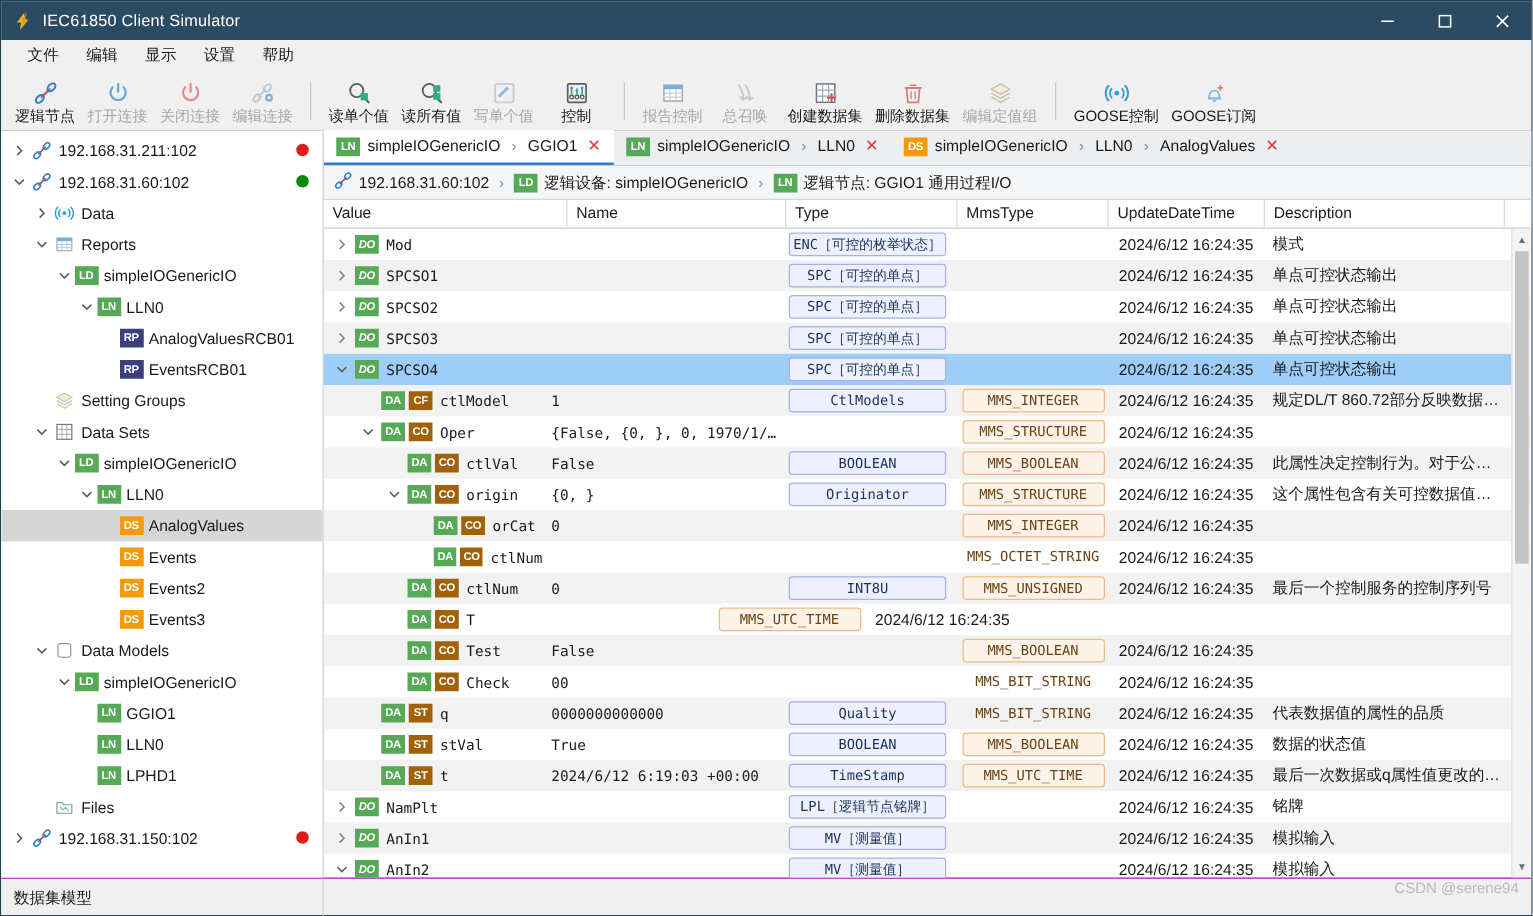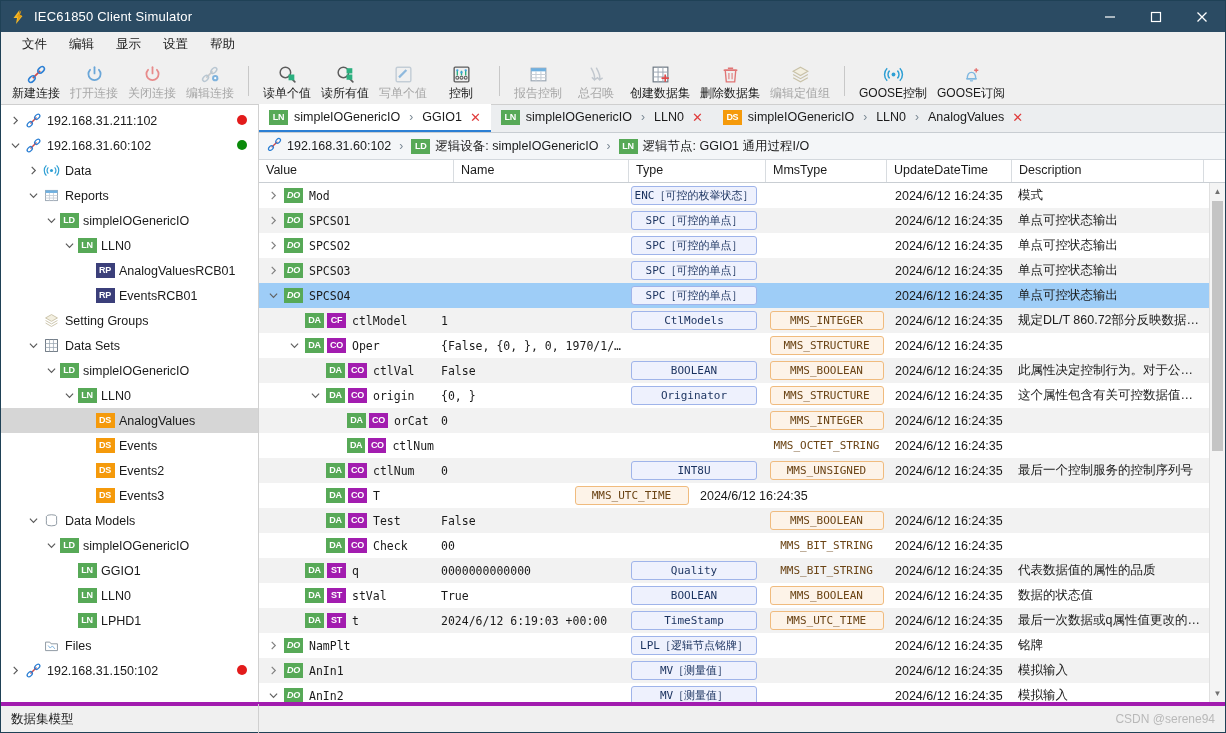--- a/index.html
+++ b/index.html
@@ -83,21 +83,21 @@
     display:inline-flex; align-items:center; justify-content:center;
     font-size:9px; font-weight:bold; color:#fff; width:19px; height:15px;
     font-family:"Liberation Sans",sans-serif; letter-spacing:-.3px;
     line-height:1;
   }
   .tag.ld { background:#57a957; }
   .tag.ln { background:#57a957; }
   .tag.rp { background:#3b3f7a; }
   .tag.ds { background:#f59a0b;text-align:center; }
   .tag.da { background:#57a957; }
-  .tag.cf, .tag.co, .tag.st { background:#a21caf; }
+  .tag.cf, .tag.co, .tag.st { background:#a16207; }
   .tag.dobj { background:#57a957;font-style:italic; }
 
   
   .right { flex:1; min-width:0; display:flex; flex-direction:column; background:#fff; }
 
   .tabstrip {
     height:28px; flex:0 0 28px; background:#eceef0; display:flex; align-items:flex-end;
     border-bottom:1px solid #c8cdd2;
   }
   .tab {
@@ -151,22 +151,22 @@
   
   .vscroll {
     position:absolute; right:0; top:0; width:16px; bottom:0; background:#f4f4f4;
     border-left:1px solid #e0e0e0; display:flex; flex-direction:column; align-items:center;
   }
   .sbtn { width:16px; height:17px; display:flex; align-items:center; justify-content:center; color:#707070; font-size:8px; }
   .sthumb { width:11px; background:#c4c4c4; border-radius:0; margin:1px 0; }
 
   
   .statusbar {
-    height:30px; flex:0 0 30px; background:#f0f0f0; border-top:4px solid #a21caf;
-    display:flex; align-items:center; font-size:12.5px;
+    height:30px; flex:0 0 30px; background:#f0f0f0; border-top:1px solid #a21caf;
+    display:flex; align-items:flex-start; font-size:12.5px;
   }
   .sb-left { width:258px; flex:0 0 258px; padding-left:10px; border-right:1px solid #d0d0d0; height:30px; display:flex; align-items:center; }
   .sb-mid { flex:1; padding-left:8px; display:flex; align-items:center; gap:6px; min-width:0; }
   .sb-right { margin-left:auto; padding-right:10px; color:#b9b9b9; font-size:12px; }
 </style>
 </head>
 <body>
 
 <div id="app">
 
@@ -207,21 +207,21 @@
 
   <div class="toolbar" id="toolbar">
       <div class="tb-btn">
         <span class="ico">
           <svg width="21" height="21" viewBox="0 0 20 20">
             <path d="M6.5 13.5 L13.5 6.5" stroke="#d04a4a" stroke-width="1.6" fill="none"></path>
       <ellipse cx="5.6" cy="14.4" rx="3.6" ry="2.3" fill="none" stroke="#2b7fd4" stroke-width="1.5" transform="rotate(-45 5.6 14.4)"></ellipse>
       <ellipse cx="14.4" cy="5.6" rx="3.6" ry="2.3" fill="none" stroke="#2b7fd4" stroke-width="1.5" transform="rotate(-45 14.4 5.6)"></ellipse>
           </svg>
         </span>
-        <span class="lbl">新建连接</span>
+        <span class="lbl">逻辑节点</span>
       </div>
       <div class="tb-btn disabled">
         <span class="ico">
           <svg width="21" height="21" viewBox="0 0 20 20">
             <path d="M10 3 V9" stroke="#6aa6d8" stroke-width="1.7" fill="none" stroke-linecap="round"></path>
       <path d="M5.8 5.5 A5.8 5.8 0 1 0 14.2 5.5" stroke="#6aa6d8" stroke-width="1.7" fill="none" stroke-linecap="round"></path>
           </svg>
         </span>
         <span class="lbl">打开连接</span>
       </div>

